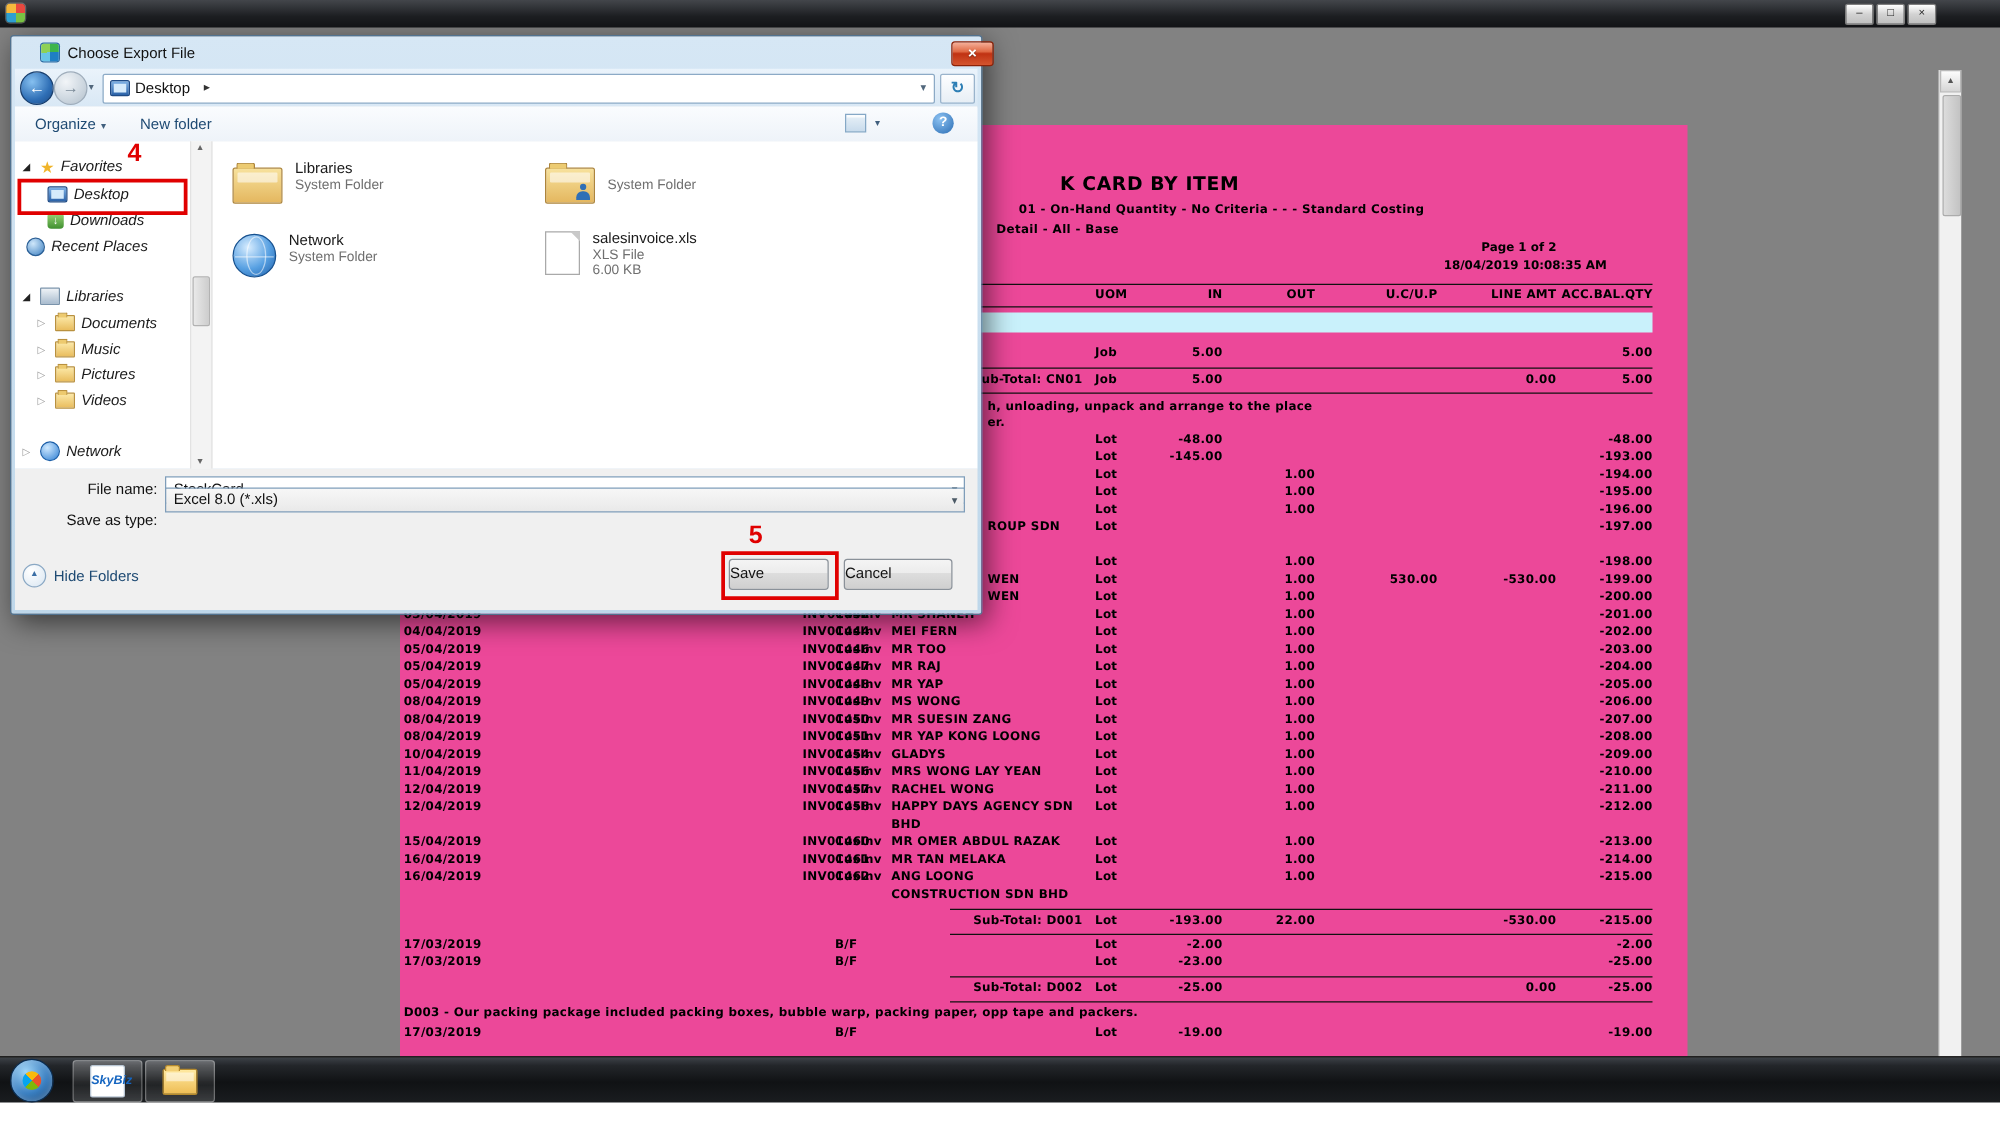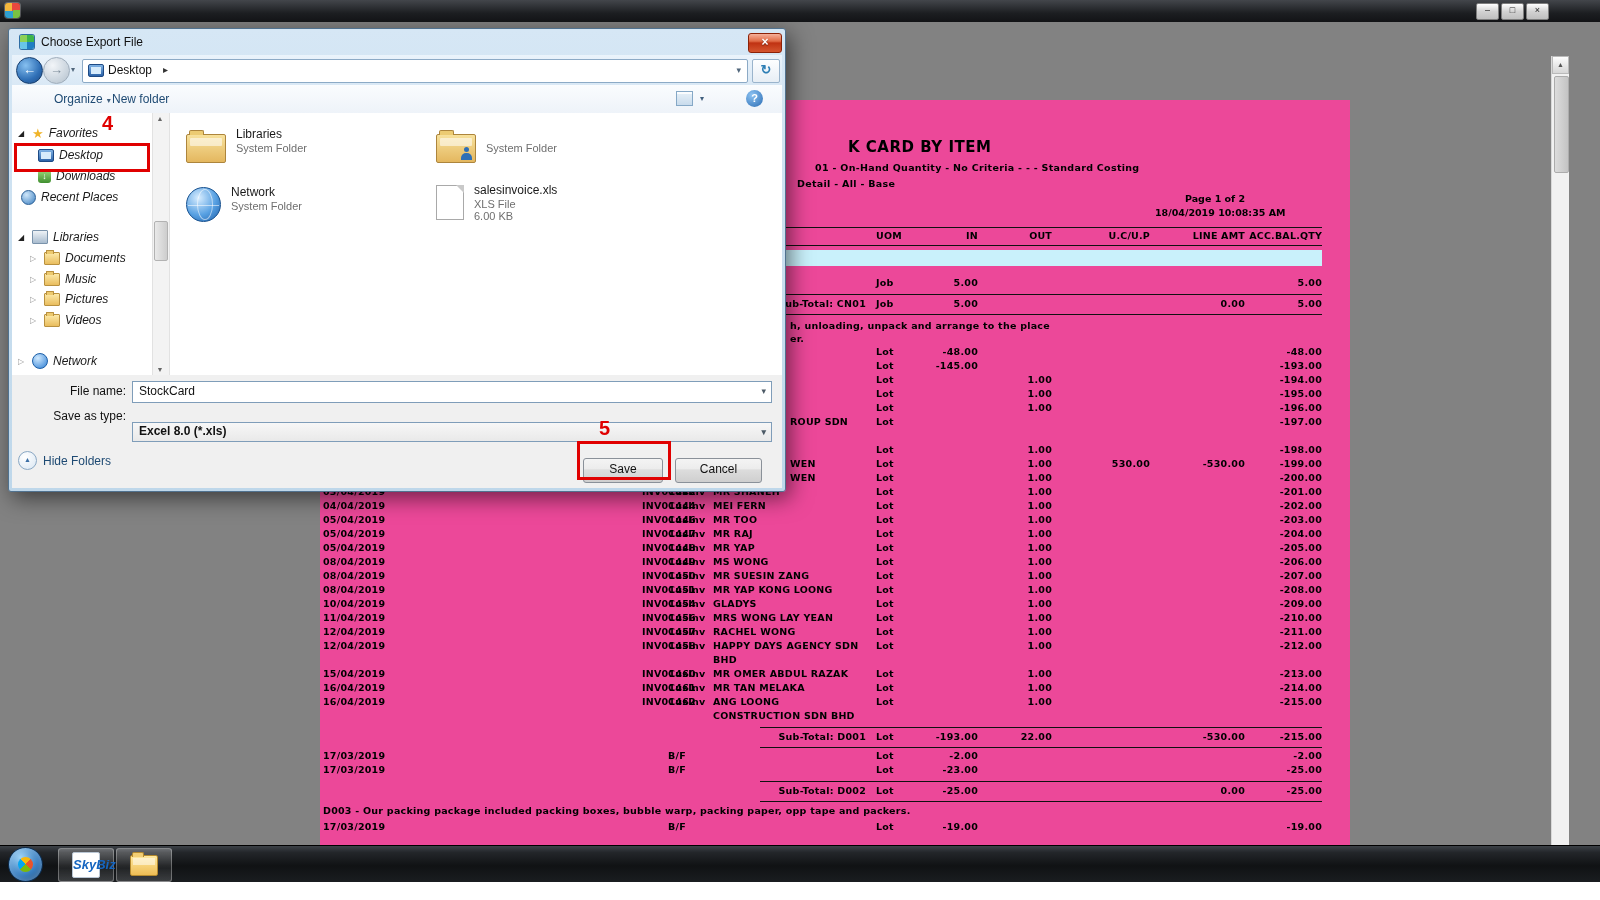--- a/index.html
+++ b/index.html
@@ -43,38 +43,38 @@
   .c-amt{left:835px;width:90px;text-align:right;}
   .c-bal{left:917px;width:85px;text-align:right;}
 
   
   #win-scroll{position:absolute;left:1551px;top:56px;width:17px;height:789px;background:#f1f1f1;border-left:1px solid #d8d8d8;z-index:2;}
   #win-scroll .sb-up{position:absolute;top:0;left:0;width:15px;height:16px;background:linear-gradient(#fdfdfd,#d6d6d6);border:1px solid #b9b9b9;font-size:7px;line-height:15px;text-align:center;color:#555;}
   #win-scroll .sb-thumb{position:absolute;top:20px;left:2px;width:13px;height:95px;background:linear-gradient(90deg,#dcdcdc,#c3c3c3);border:1px solid #ababab;border-radius:2px;}
 
   
   #dlg{position:absolute;left:8px;top:28px;width:776px;height:462px;background:linear-gradient(#d6e7f5,#bed7ea);border:1px solid #51728f;border-radius:3px;box-shadow:4px 6px 22px rgba(0,0,0,.55);z-index:10;}
-  #dlg-titlebar{position:absolute;left:2px;top:0;right:0;height:26px;}
+  #dlg-titlebar{position:absolute;left:15px;top:0;right:0;height:26px;}
   #dlg-ico{position:absolute;left:9px;top:6px;width:14px;height:14px;border-radius:2px;background:conic-gradient(#3db54a 0 25%,#1f7fc4 0 50%,#68c5e8 0 75%,#8ed156 0);box-shadow:0 0 0 1px #2e6da4;}
   #dlg-title{position:absolute;left:30px;top:6px;color:#111;}
   #dlg-close{position:absolute;left:737px;top:4px;width:32px;height:18px;border-radius:3px;background:linear-gradient(#f5b09a,#e06a45 40%,#c03212 50%,#d4552f);border:1px solid #8c2208;color:#fff;font-weight:700;font-size:12px;text-align:center;line-height:16px;text-shadow:0 1px 1px rgba(0,0,0,.4);}
 
   #dlg-nav{position:absolute;left:3px;top:26px;width:770px;height:30px;background:linear-gradient(#eaf3fb,#d9e8f5);border-bottom:1px solid #bccddd;}
   #nav-back{position:absolute;left:4px;top:2px;width:25px;height:25px;border-radius:50%;background:radial-gradient(circle at 35% 30%,#86c0f0,#2f6fb6 60%,#1c4a86);border:1px solid #173e6e;color:#fff;font-size:13px;line-height:24px;font-weight:700;text-align:center;}
   #nav-fwd{position:absolute;left:31px;top:2px;width:25px;height:25px;border-radius:50%;background:radial-gradient(circle at 35% 30%,#f2f5f8,#ccd6df 60%,#b3bfca);border:1px solid #9fadbb;color:#7c8b99;font-size:13px;line-height:24px;text-align:center;}
   #nav-hist{position:absolute;left:59px;top:10px;font-size:8px;color:#51677c;}
   #addrbar{position:absolute;left:70px;top:4px;width:664px;height:22px;background:#fff;border:1px solid #8caac6;border-radius:2px;}
   #addr-ico{position:absolute;left:5px;top:4px;}
   #addr-loc{position:absolute;left:25px;top:3px;color:#111;}
   #addr-crumb{position:absolute;left:80px;top:4px;color:#333;font-size:10px;}
   #addr-caret{position:absolute;right:6px;top:5px;color:#51677c;font-size:9px;}
   #nav-refresh{position:absolute;left:740px;top:4px;width:26px;height:22px;background:linear-gradient(#fdfeff,#e7eef5);border:1px solid #9ab4cc;border-radius:2px;color:#2e7fb5;font-weight:700;font-size:13px;text-align:center;line-height:20px;}
 
   #dlg-toolbar{position:absolute;left:3px;top:56px;width:770px;height:28px;background:linear-gradient(#fafcfe,#eef3f9);border-bottom:1px solid #dde4ec;color:#1e4a73;}
-  #tb-organize{position:absolute;left:16px;top:7px;margin-left:26px;}
+  #tb-organize{position:absolute;left:16px;top:7px;}
   .tb-caret{font-size:8px;margin-left:4px;color:#41607e;}
   #tb-newfolder{position:absolute;left:100px;top:7px;}
   #tb-views{position:absolute;left:664px;top:6px;display:flex;align-items:center;gap:3px;}
   .views-ic{display:inline-block;width:15px;height:13px;background:linear-gradient(#e8f1f8,#c8dbec);border:1px solid #85a8c6;box-shadow:inset 0 2px 0 rgba(255,255,255,.8);}
   #tb-help{position:absolute;left:734px;top:5px;width:17px;height:17px;border-radius:50%;background:radial-gradient(circle at 35% 30%,#8cc2f2,#2a6cb3);color:#fff;font-weight:700;font-size:11px;text-align:center;line-height:17px;}
 
   #dlg-main{position:absolute;left:3px;top:84px;width:770px;height:262px;background:#fff;}
   .trow{position:absolute;left:0;width:138px;height:20px;display:flex;align-items:center;gap:5px;color:#1a1a1a;}
   .texp{font-size:8px;color:#222;width:9px;flex:0 0 auto;}
   .texp.closed{color:#9a9a9a;}
@@ -113,40 +113,40 @@
   .annot{color:#e00000;font-size:20px;font-weight:700;position:absolute;z-index:6;font-family:"Liberation Sans",sans-serif;}
   .annot-box{position:absolute;border:3px solid #e00000;z-index:5;}
   #red4-box{left:2px;top:30px;width:130px;height:23px;}
   #red4{left:90px;top:-1px;}
 
   #dlg-bottom{position:absolute;left:3px;top:346px;width:770px;height:113px;background:#f0f0f0;}
   .fld-label{position:absolute;left:0;width:114px;text-align:right;color:#111;}
   #fn-label{top:9px;} #st-label{top:34px;}
   .combo{position:absolute;left:120px;width:638px;height:20px;border:1px solid #7f9db9;background:#fff;}
   #fn-combo{top:6px;}
-  #st-combo{top:47px;height:18px;background:linear-gradient(#f7f7f7,#e9e9e9);font-weight:bold;}
+  #st-combo{top:15px;height:18px;background:linear-gradient(#f7f7f7,#e9e9e9);}
   .combo .cv{position:absolute;left:6px;top:2px;color:#111;white-space:nowrap;}
   #st-combo .cv{top:1px;}
   .combo .cb-caret{position:absolute;right:5px;top:4px;font-size:9px;color:#4c5a66;}
   #hide-folders{position:absolute;left:6px;top:76px;display:flex;align-items:center;gap:6px;color:#1e4a73;}
   .hf-circle{width:17px;height:17px;border-radius:50%;background:radial-gradient(circle at 35% 30%,#ffffff,#d9e6f2);border:1px solid #8aa8c4;color:#3a6ea5;font-size:7px;line-height:16px;text-align:center;}
-  .w7btn{position:absolute;top:72px;height:23px;background:linear-gradient(#f4f4f4,#ececec 45%,#dddddd 46%,#cfcfcf);border:1px solid #8a9199;border-radius:3px;text-align:center;line-height:21px;color:#111;margin-top:11px;}
+  .w7btn{position:absolute;top:72px;height:23px;background:linear-gradient(#f4f4f4,#ececec 45%,#dddddd 46%,#cfcfcf);border:1px solid #8a9199;border-radius:3px;line-height:21px;color:#111;}
   #btn-save{left:571px;width:78px;}
   #btn-cancel{left:663px;width:85px;}
   #red5-box{left:565px;top:66px;width:88px;height:33px;}
   #red5{left:587px;top:42px;}
 
   
   #taskbar{position:absolute;left:0;top:845px;width:1600px;height:36px;background:linear-gradient(#3d4248 0%,#23262a 18%,#101214 55%,#1a1d20);border-top:1px solid #000;z-index:30;}
   #start-orb{position:absolute;left:8px;top:1px;width:33px;height:33px;border-radius:50%;background:radial-gradient(circle at 35% 28%,#9fd4f7,#3a7fc1 55%,#13406f);border:1px solid #0c2c4e;box-shadow:inset 0 0 6px rgba(255,255,255,.35);}
   #orb-flag{position:absolute;left:9px;top:9px;width:15px;height:15px;border-radius:50%;background:conic-gradient(#f25022 0 25%,#7fba00 0 50%,#00a4ef 0 75%,#ffb900 0);transform:rotate(45deg);opacity:.95;}
   .tb-app{position:absolute;top:2px;width:54px;height:32px;border:1px solid rgba(255,255,255,.3);border-radius:3px;background:linear-gradient(rgba(255,255,255,.28),rgba(255,255,255,.07) 60%,rgba(255,255,255,.15));display:flex;align-items:center;justify-content:center;}
   #app-skybiz{left:58px;}
   #app-explorer{left:116px;}
-  .skybiz-ic{width:26px;height:24px;background:#fff;border:1px solid #b9c6d4;border-radius:2px;color:#1565c0;font-size:13px;font-weight:700;font-style:italic;text-align:center;line-height:24px;}
+  .skybiz-ic{width:26px;height:24px;background:#fff;border:1px solid #b9c6d4;border-radius:2px;color:#1565c0;font-size:10px;font-weight:700;font-style:italic;text-align:center;line-height:24px;}
   .expl-folder{width:26px;height:19px;background:linear-gradient(#ffe9a0,#eebd55);border:1px solid #b58a2e;border-radius:2px;position:relative;}
   .expl-folder::before{content:"";position:absolute;top:-4px;left:1px;width:10px;height:4px;background:#f3cf74;border:1px solid #b58a2e;border-bottom:none;border-radius:2px 2px 0 0;}
   .expl-folder::after{content:"";position:absolute;left:2px;top:2px;right:2px;height:7px;background:rgba(255,255,255,.5);}
   #bottom-strip{position:absolute;left:0;top:881px;width:1600px;height:19px;background:#fff;z-index:29;}
 </style>
 </head>
 <body>
 
 <div id="screen">
 

